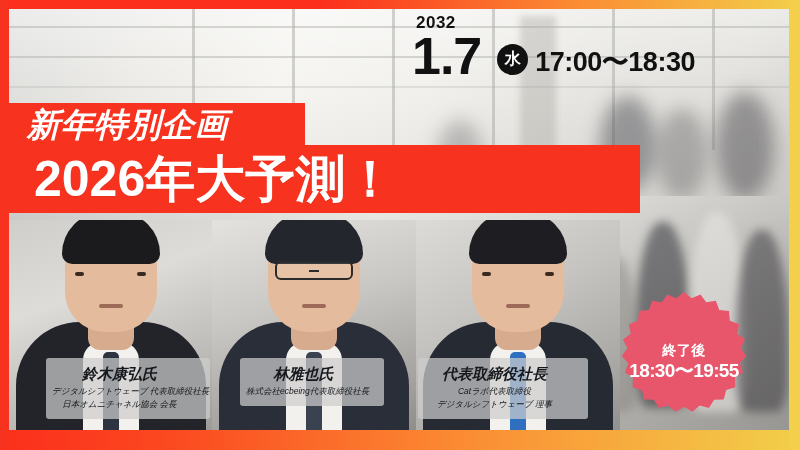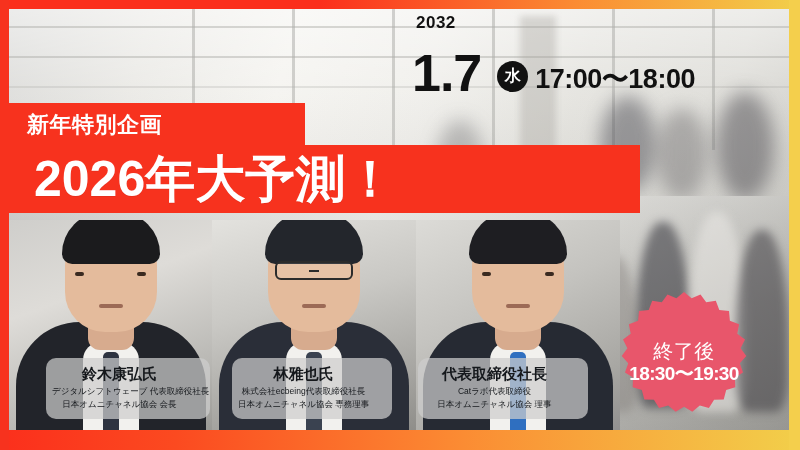--- a/index.html
+++ b/index.html
@@ -132,21 +132,20 @@
   .date-row {
     display: flex;
     align-items: flex-end;
     margin-top: 2px;
   }
   .date-day {
     font-size: 52px;
     font-weight: bold;
     line-height: 0.92;
     letter-spacing: -1px;
-    margin-top: 17px;
   }
   .dow-badge {
     width: 31px; height: 31px;
     border-radius: 50%;
     background: #111111;
     color: #ffffff;
     font-size: 16px;
     font-weight: bold;
     display: flex;
     align-items: center;
@@ -166,25 +165,26 @@
   .sub-strip {
     position: absolute;
     left: 0; top: 103px;
     width: 305px; height: 44px;
     z-index: 20;
     display: flex;
     align-items: center;
   }
   .sub-strip .sub-text {
     color: #ffffff;
-    font-size: 22px;
+    font-size: 33px;
     font-weight: bold;
     margin-left: 27px;
     letter-spacing: 0.5px;
     white-space: nowrap;
+    font-style: italic;
   }
 
   
   .main-band {
     position: absolute;
     left: 0; top: 145px;
     width: 640px; height: 68px;
     z-index: 20;
     display: flex;
     align-items: center;
@@ -304,28 +304,29 @@
     width: 24px; height: 4px;
     background: #9c6a56;
     border-radius: 3px;
   }
 
   
   .nameplate {
     position: absolute;
     z-index: 18;
     background: rgba(205,205,205,0.72);
-    border-radius: 10px;
+    border-radius: 3px;
     text-align: center;
     padding: 7px 23px 8px 6px;
     box-sizing: border-box;
     color: #15181c;
+    font-style: italic;
   }
   .np1 { left: 46px;  top: 358px; width: 164px; }
-  .np2 { left: 232px; top: 358px; width: 160px; text-align: center; }
+  .np2 { left: 240px; top: 358px; width: 144px; text-align: center; }
   .np3 { left: 418px; top: 358px; width: 170px; }
   .np-name {
     font-size: 15px;
     font-weight: bold;
     line-height: 1.15;
     margin-bottom: 3px;
     white-space: nowrap;
   }
   .np-role {
     font-size: 8.5px;
@@ -345,21 +346,21 @@
     position: absolute;
     left: 0; top: 0;
     width: 152px; height: 152px;
     display: flex;
     flex-direction: column;
     align-items: center;
     justify-content: center;
     color: #ffffff;
     line-height: 1.12;
   }
-  .badge-l1 { font-size: 20px; font-weight: normal; letter-spacing: 0.5px; text-align: right; }
+  .badge-l1 { font-size: 14px; font-weight: bold; letter-spacing: 0.5px; text-align: right; }
   .badge-l2 { font-size: 21px; font-weight: bold; margin-top: 2px; letter-spacing: -0.5px; white-space: nowrap; }
   .badge-l3 { font-size: 19px; font-weight: bold; margin-top: 1px; letter-spacing: -0.6px; white-space: nowrap; }
 </style>
 </head>
 <body>
 
 <div id="banner">
 
   <div class="bg-top">
     <div class="ceilingline" style="top:26px;"></div>
@@ -391,21 +392,21 @@
   <div class="edge-left" style="background:#f7321e;"></div>
 
   <div class="edge-right" style="background:#f4cf4c;"></div>
 
 
   <div class="date-block">
     <div class="date-year">2032</div>
     <div class="date-row">
       <span class="date-day">1.7</span>
       <span class="dow-badge">水</span>
-      <span class="date-time">17:00〜18:00</span>
+      <span class="date-time">17:00〜18:30</span>
     </div>
   </div>
 
   <div class="sub-strip" style="background:#f7321e;">
     <span class="sub-text">新年特別企画</span>
   </div>
 
   <div class="main-band" style="background:#f7321e;text-align:center;">
     <span class="main-text">2026年大予測！</span>
   </div>
@@ -457,40 +458,39 @@
 
   <div class="nameplate np1">
     <div class="np-name">鈴木康弘氏</div>
     <div class="np-role">デジタルシフトウェーブ 代表取締役社長</div>
     <div class="np-role">日本オムニチャネル協会 会長</div>
   </div>
 
   <div class="nameplate np2">
     <div class="np-name">林雅也氏</div>
     <div class="np-role">株式会社ecbeing代表取締役社長</div>
-    <div class="np-role">日本オムニチャネル協会 専務理事</div>
   </div>
 
   <div class="nameplate np3">
     <div class="np-name">代表取締役社長</div>
     <div class="np-role">Catラボ代表取締役</div>
-    <div class="np-role">日本オムニチャネル協会 理事</div>
+    <div class="np-role">デジタルシフトウェーブ 理事</div>
   </div>
 
   <div class="badge">
     <svg viewBox="0 0 152 152" xmlns="http://www.w3.org/2000/svg" aria-hidden="true">
       <polygon id="scallop" fill="#e8566b" points="
         76.0,6.0 83.6,12.2 92.5,8.4 98.2,16.2 107.8,14.8 111.3,23.9 121.0,25.0 121.9,34.7
         131.1,38.2 129.3,47.7 137.0,53.6 132.6,62.3 138.3,70.1 131.8,77.2 135.0,86.4 127.0,91.6
         127.3,101.3 118.2,104.1 115.7,113.5 106.1,113.7 100.9,122.0 91.8,119.5 84.3,125.7 76.0,120.7
         67.7,125.7 60.2,119.5 51.1,122.0 45.9,113.7 36.3,113.5 33.8,104.1 24.7,101.3 25.0,91.6
         17.0,86.4 20.2,77.2 13.7,70.1 19.4,62.3 15.0,53.6 22.7,47.7 20.9,38.2 30.1,34.7
         31.0,25.0 40.7,23.9 44.2,14.8 53.8,16.2 59.5,8.4 68.4,12.2"></polygon>
     </svg>
     <div class="badge-content">
       <div class="badge-l1">終了後</div>
-      <div class="badge-l3">18:30〜19:30</div>
+      <div class="badge-l3">18:30〜19:55</div>
     </div>
   </div>
 
   <div class="rule-bottom" style="background:linear-gradient(90deg,#fb2f1c 0%,#fb4a20 22%,#fb8c33 58%,#f2cf4a 100%);"></div>
 
 </div>
 
 </body></html>

